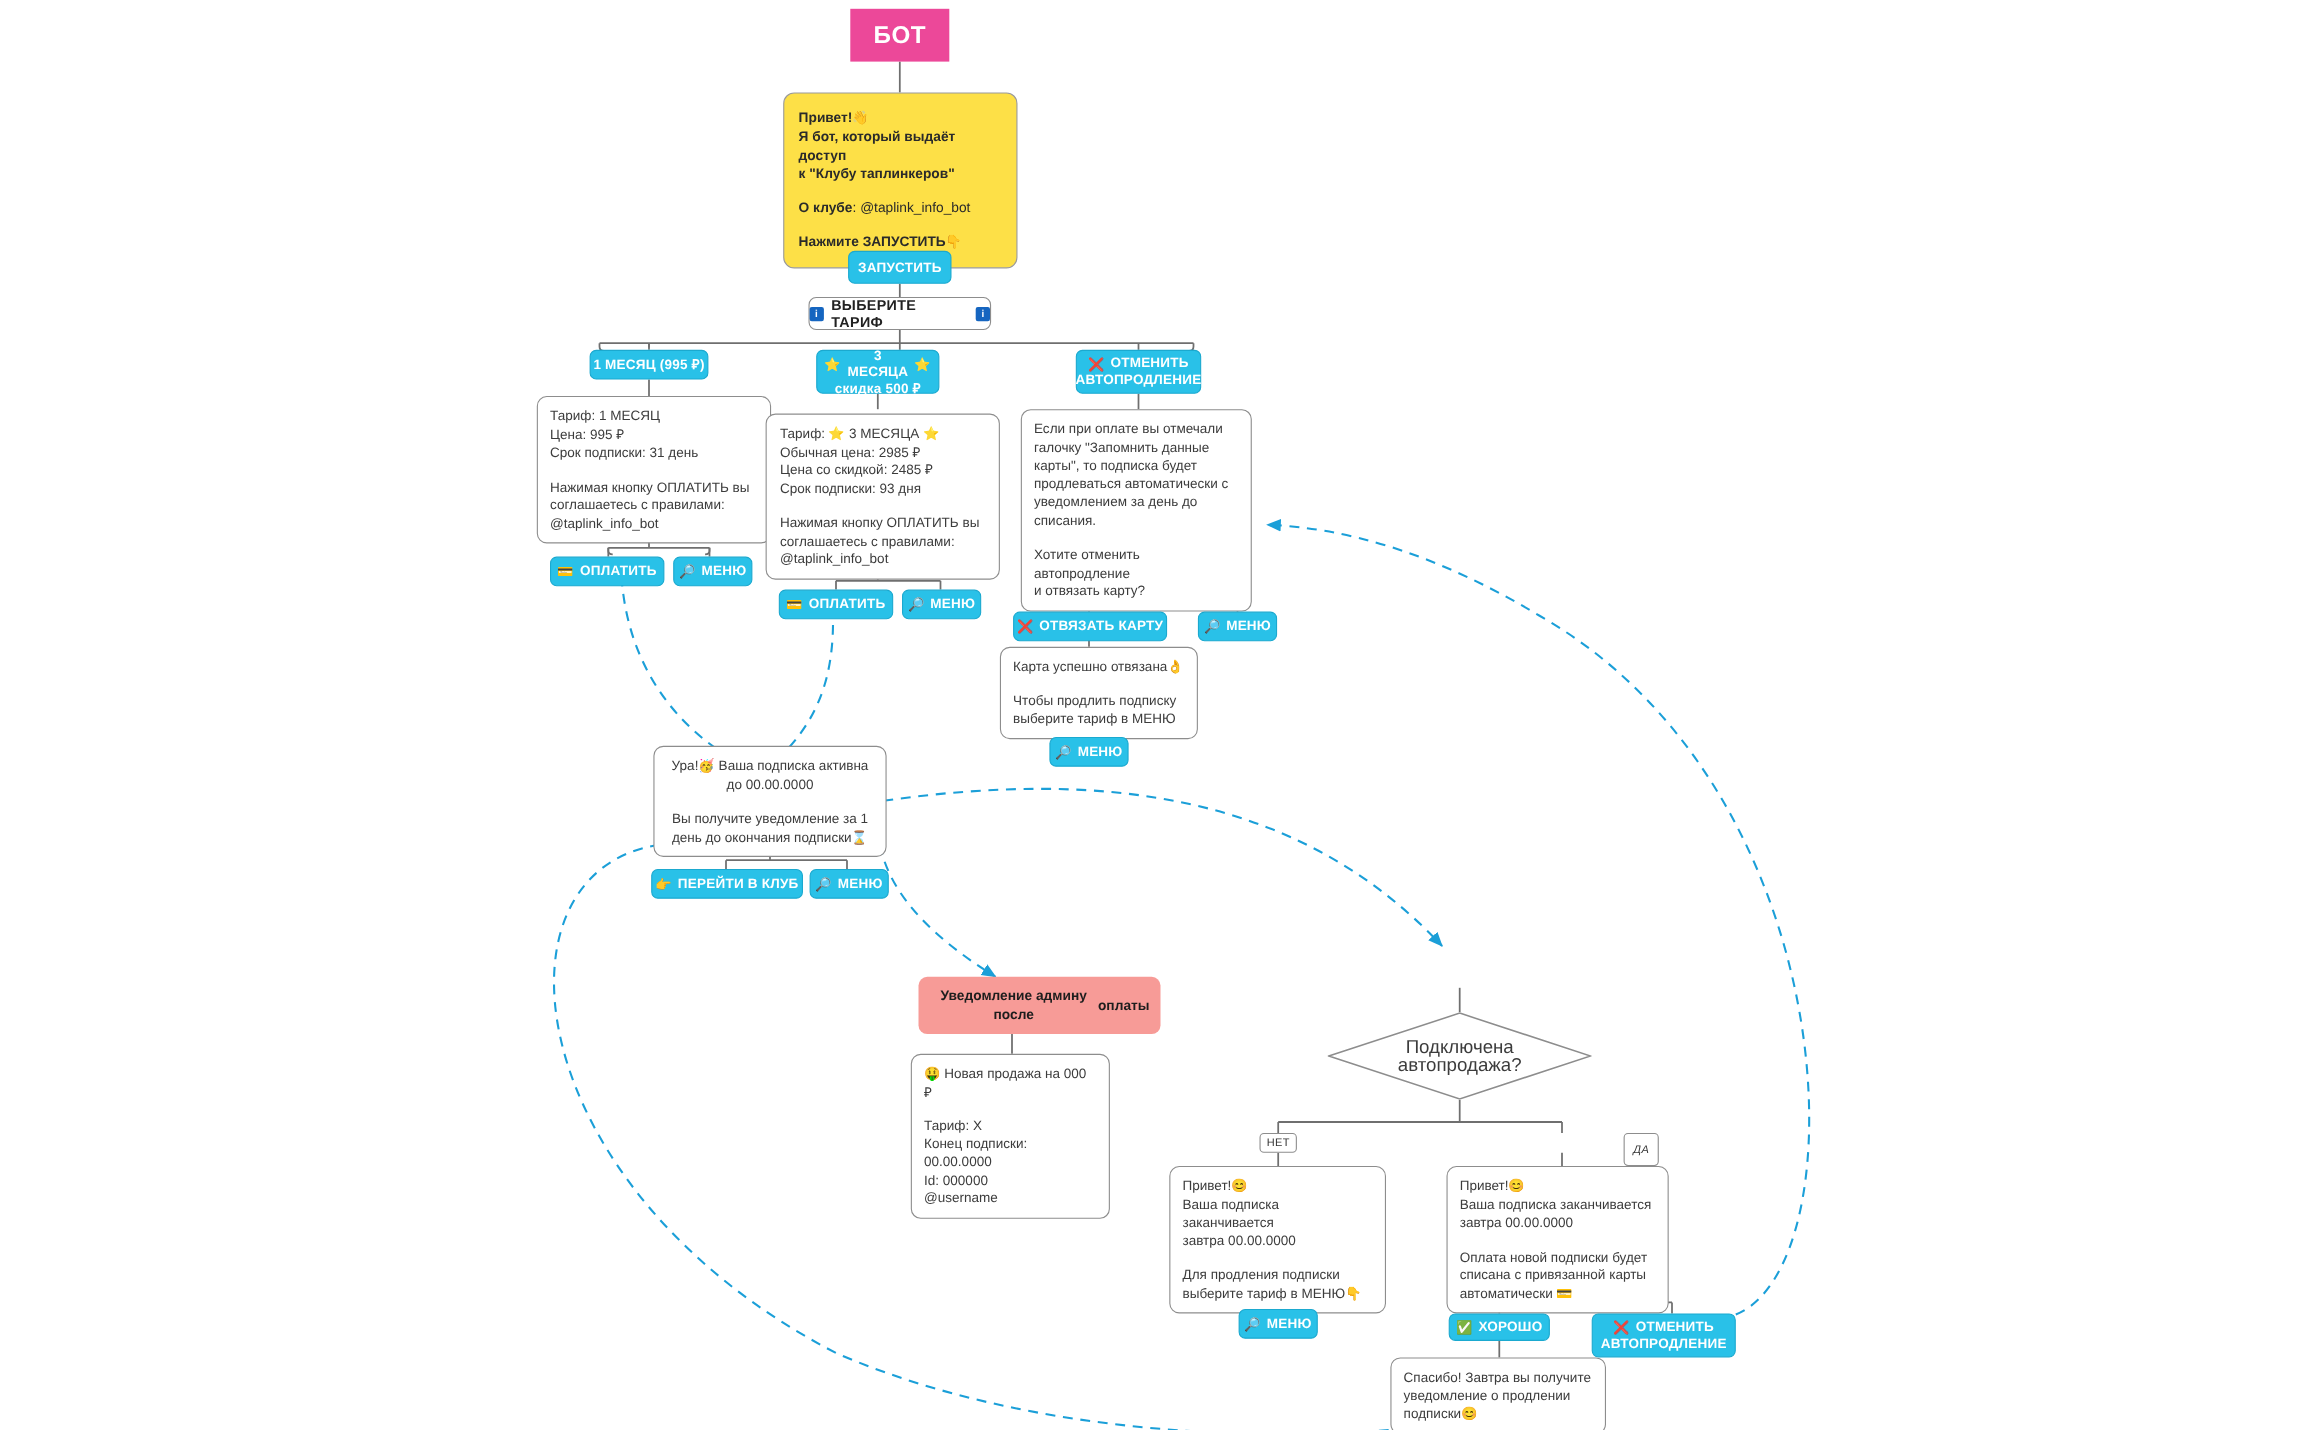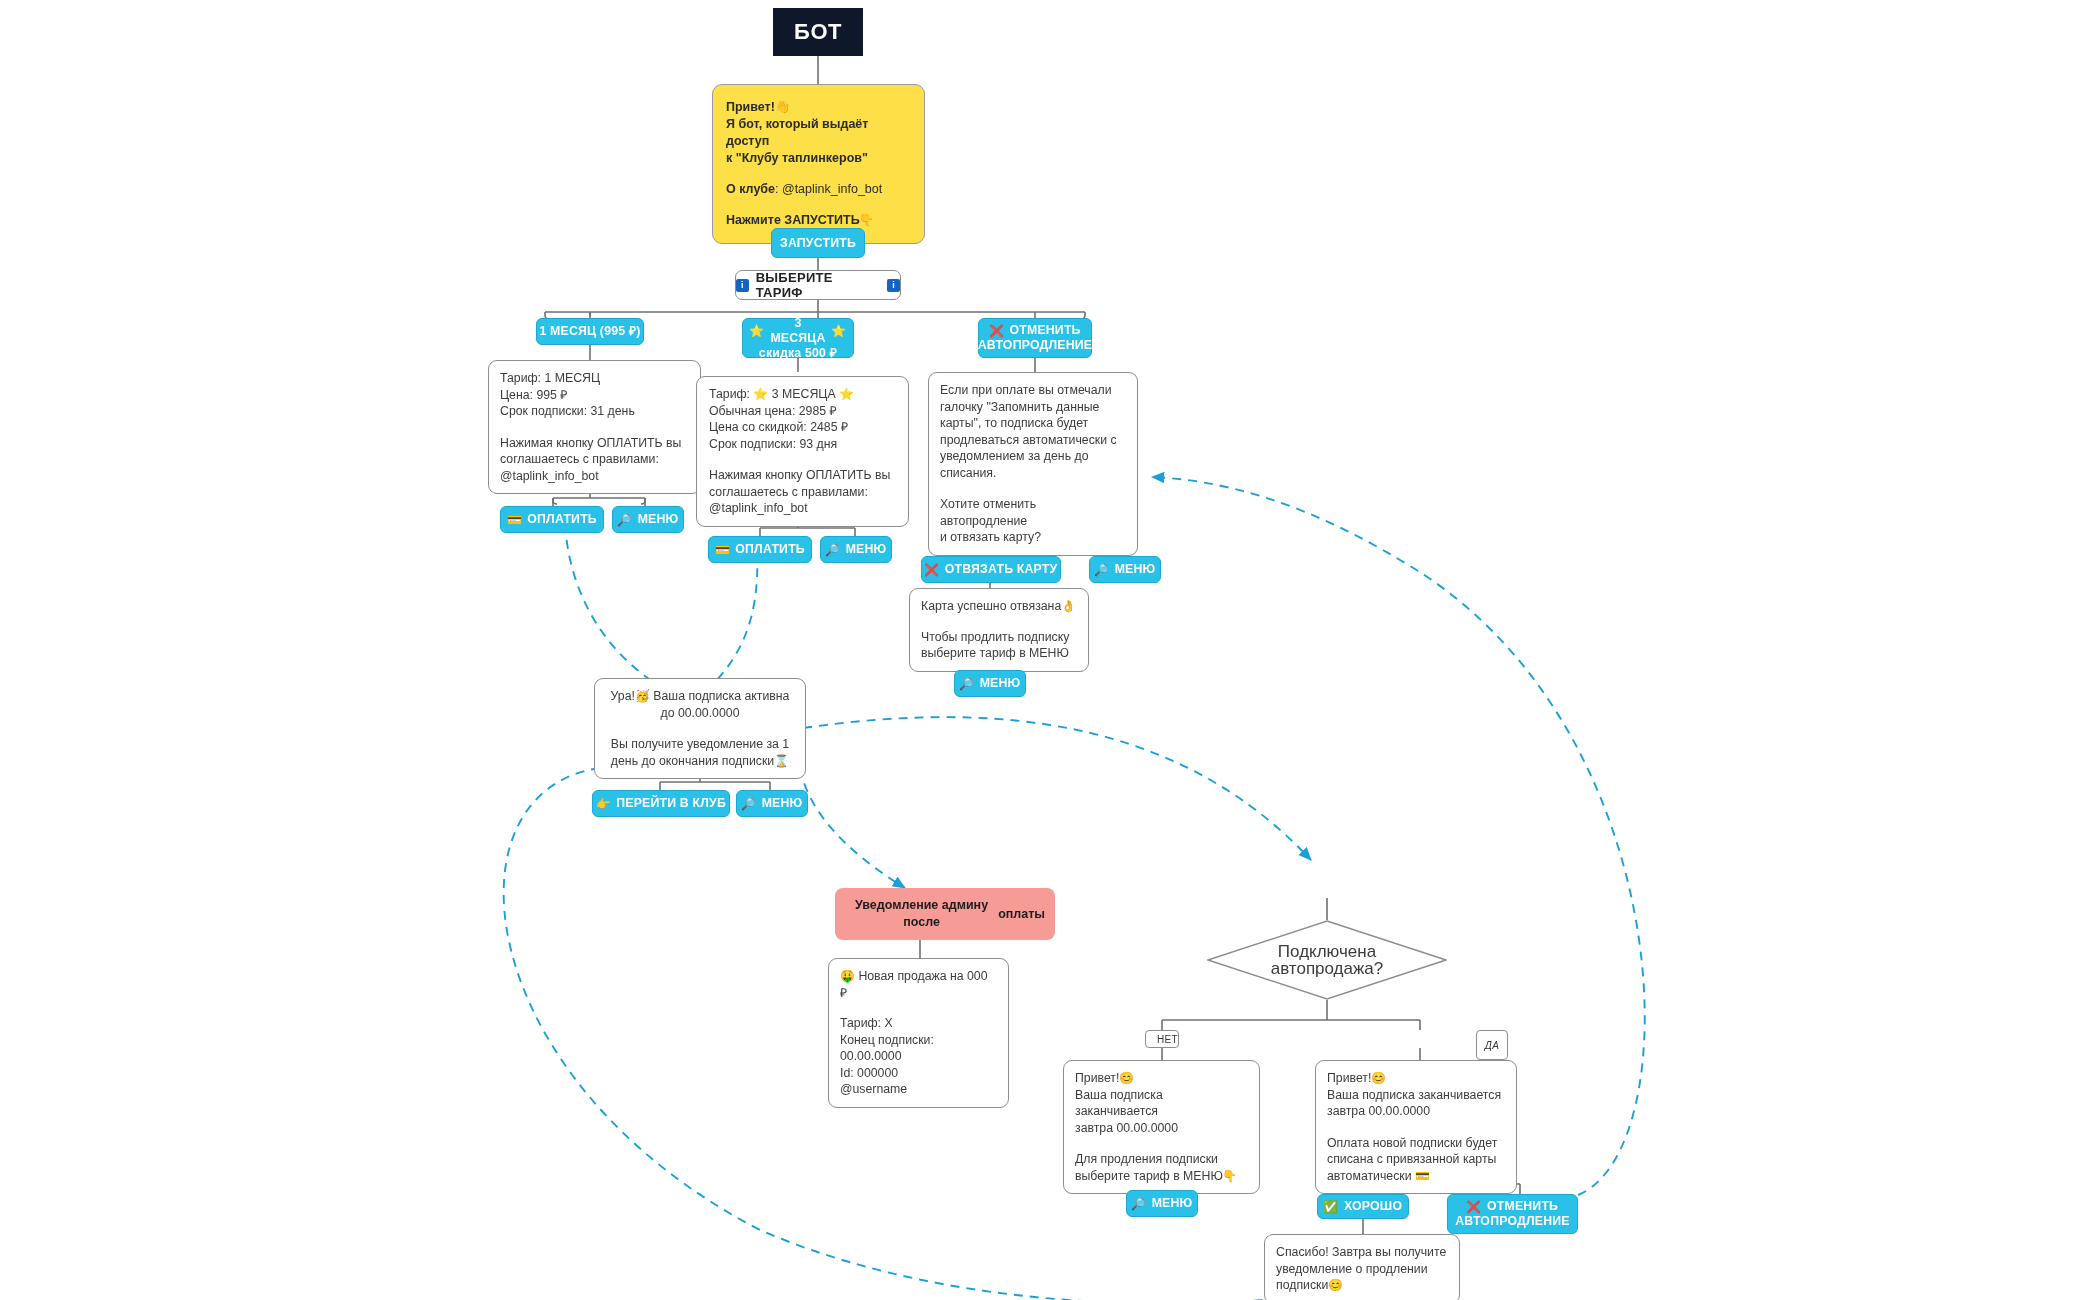--- a/index.html
+++ b/index.html
@@ -21,21 +21,21 @@
     width:2100px;height:1300px;
     pointer-events:none;
   }
   .node{
     position:absolute;
     box-sizing:border-box;
   }
 
   
   .bot-box{
-    background:#0f172a;
+    background:#ec4899;
     color:#ffffff;
     font-weight:bold;
     font-size:22px;
     letter-spacing:.5px;
     display:flex;
     align-items:center;
     justify-content:center;
     text-align:center;
   }
 
@@ -434,21 +434,21 @@
   <div class="node diamond-wrap" style="left:1207px;top:920px;width:240px;height:80px;">
     <svg class="diamond-svg" width="240" height="80" viewBox="0 0 240 80" xmlns="http://www.w3.org/2000/svg">
       <polygon points="120,1 239,40 120,79 1,40" fill="#ffffff" stroke="#8d8d8d" stroke-width="1.4"></polygon>
     </svg>
     <div class="diamond-text">
       <div>Подключена</div>
       <div>автопродажа?</div>
     </div>
   </div>
 
-  <div class="node edge-label" style="left:1145px;top:1030px;width:34px;height:18px;justify-content:flex-end;">
+  <div class="node edge-label" style="left:1145px;top:1030px;width:34px;height:18px;">
     <span>НЕТ</span>
   </div>
   <div class="node edge-label" style="left:1476px;top:1030px;width:32px;height:30px;font-style:italic;">
     <span>ДА</span>
   </div>
 
   <div class="node msg-white" style="left:1063px;top:1060px;width:197px;">
     <div>
       <span>Привет!</span><span class="emo">😊</span>
     </div>

